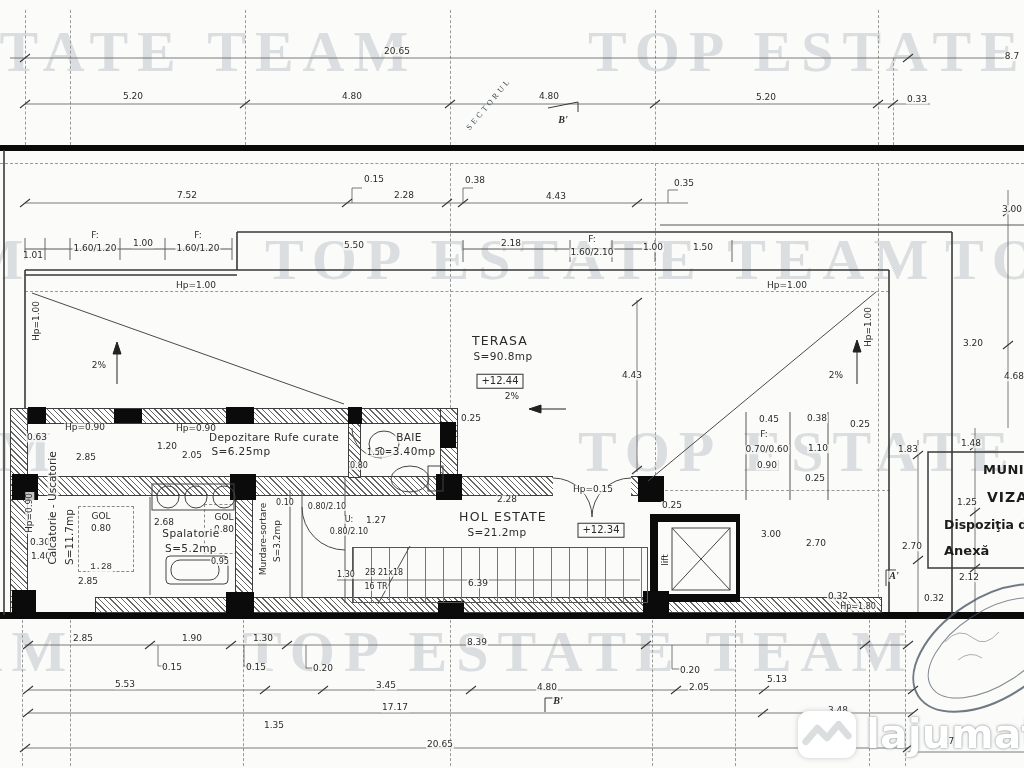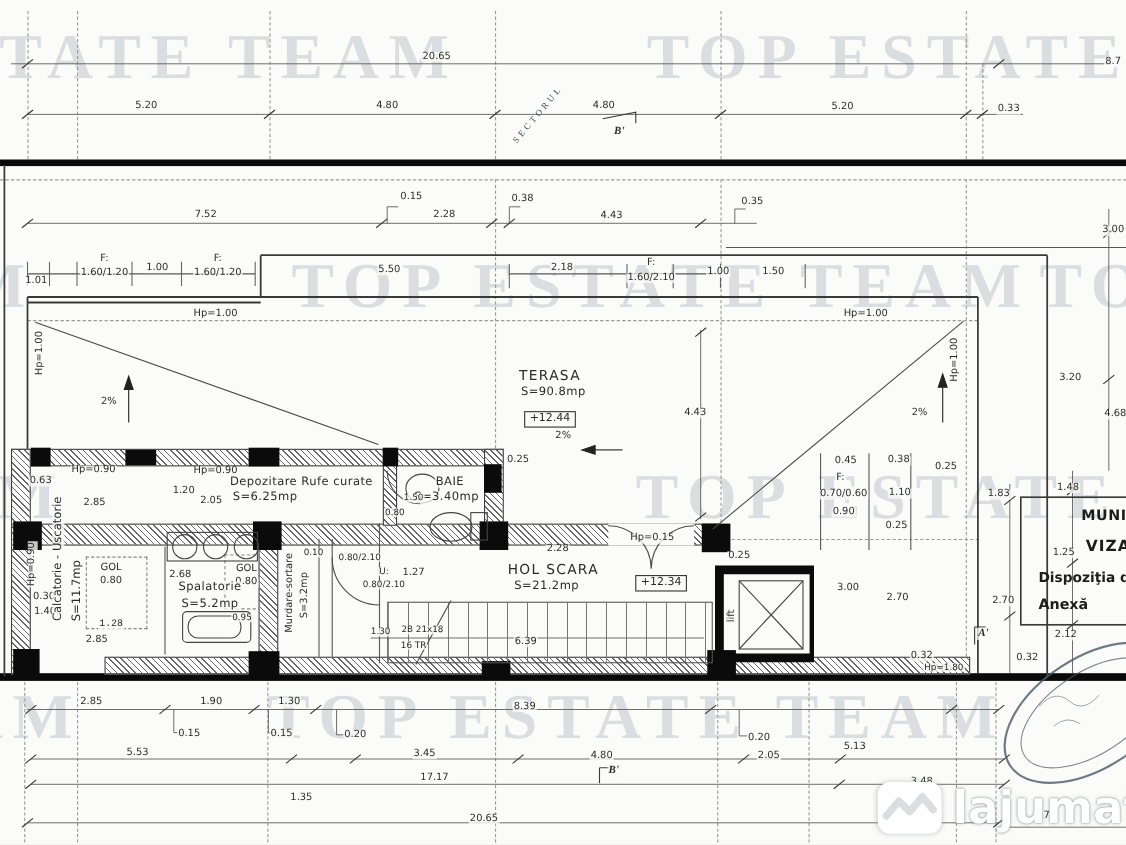--- a/index.html
+++ b/index.html
@@ -239,21 +239,21 @@
       <span class="lbl" style="left: 41px; top: 557px;">1.40</span>
       <span class="lbl" style="left: 101px; top: 568px; font-family: Liberation Mono, monospace;">1.28</span>
       <span class="lbl" style="left: 88px; top: 582px;">2.85</span>
       <span class="lbl sm" style="left: 285px; top: 503px;">0.10</span>
       <span class="lbl sm" style="left: 327px; top: 507px;">0.80/2.10</span>
       <span class="lbl sm" style="left: 349px; top: 520px;">U:</span>
       <span class="lbl sm" style="left: 349px; top: 532px;">0.80/2.10</span>
       <span class="lbl" style="left: 376px; top: 521px;">1.27</span>
       <span class="lbl" style="left: 507px; top: 500px;">2.28</span>
       <span class="lbl" style="left: 593px; top: 490px;">Hp=0.15</span>
-      <span class="lbl rb" style="left: 503px; top: 517px;">HOL SCARA</span>
+      <span class="lbl rb" style="left: 503px; top: 517px;">HOL ESTATE</span>
       <span class="lbl r" style="left: 497px; top: 533px;">S=21.2mp</span>
       <span class="lbl bx" style="left: 601px; top: 530px;">+12.34</span>
       <span class="lbl sm" style="left: 376px; top: 559px; margin-top: 28px;">16 TR</span>
       <span class="lbl sm" style="left: 384px; top: 573px;">2B 21x18</span>
       <span class="lbl sm" style="left: 346px; top: 575px;">1.30</span>
       <span class="lbl" style="left: 478px; top: 584px;">6.39</span>
       <span class="lbl" style="left: 672px; top: 506px;">0.25</span>
       <span class="lbl" style="left: 769px; top: 420px;">0.45</span>
       <span class="lbl" style="left: 817px; top: 419px;">0.38</span>
       <span class="lbl" style="left: 860px; top: 425px;">0.25</span>

